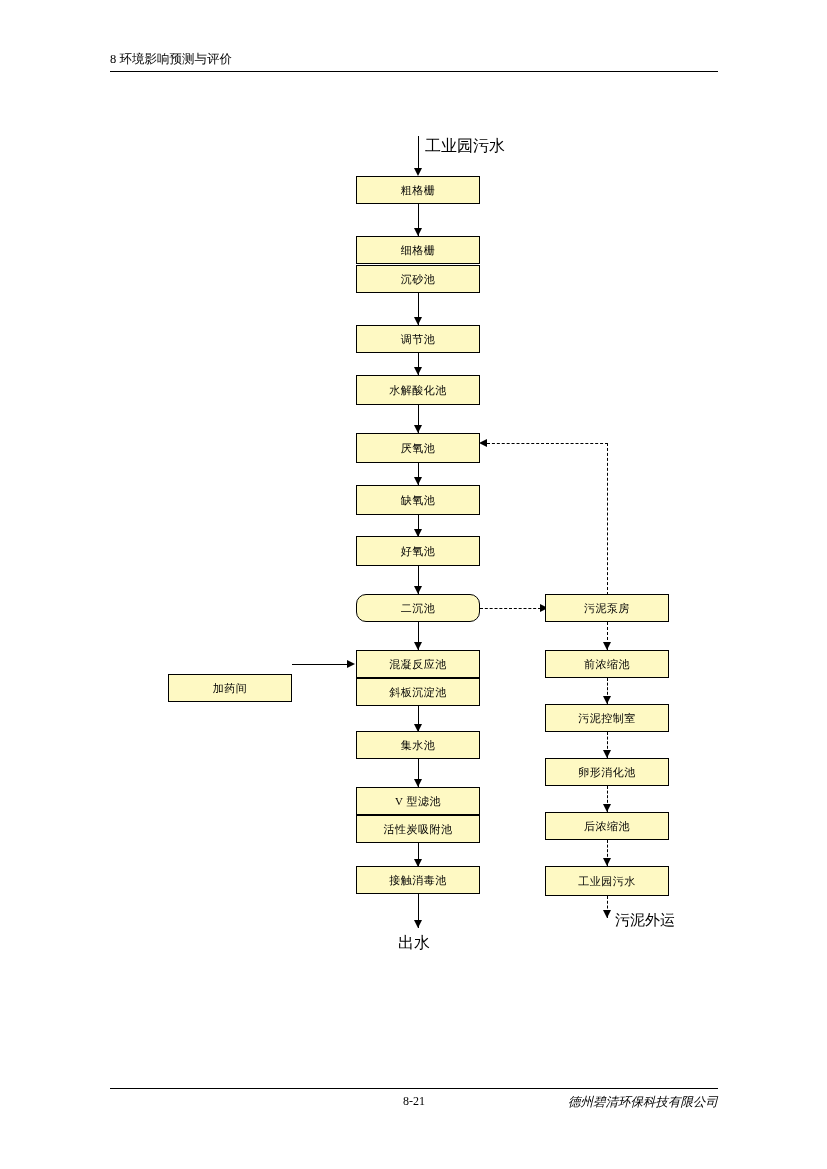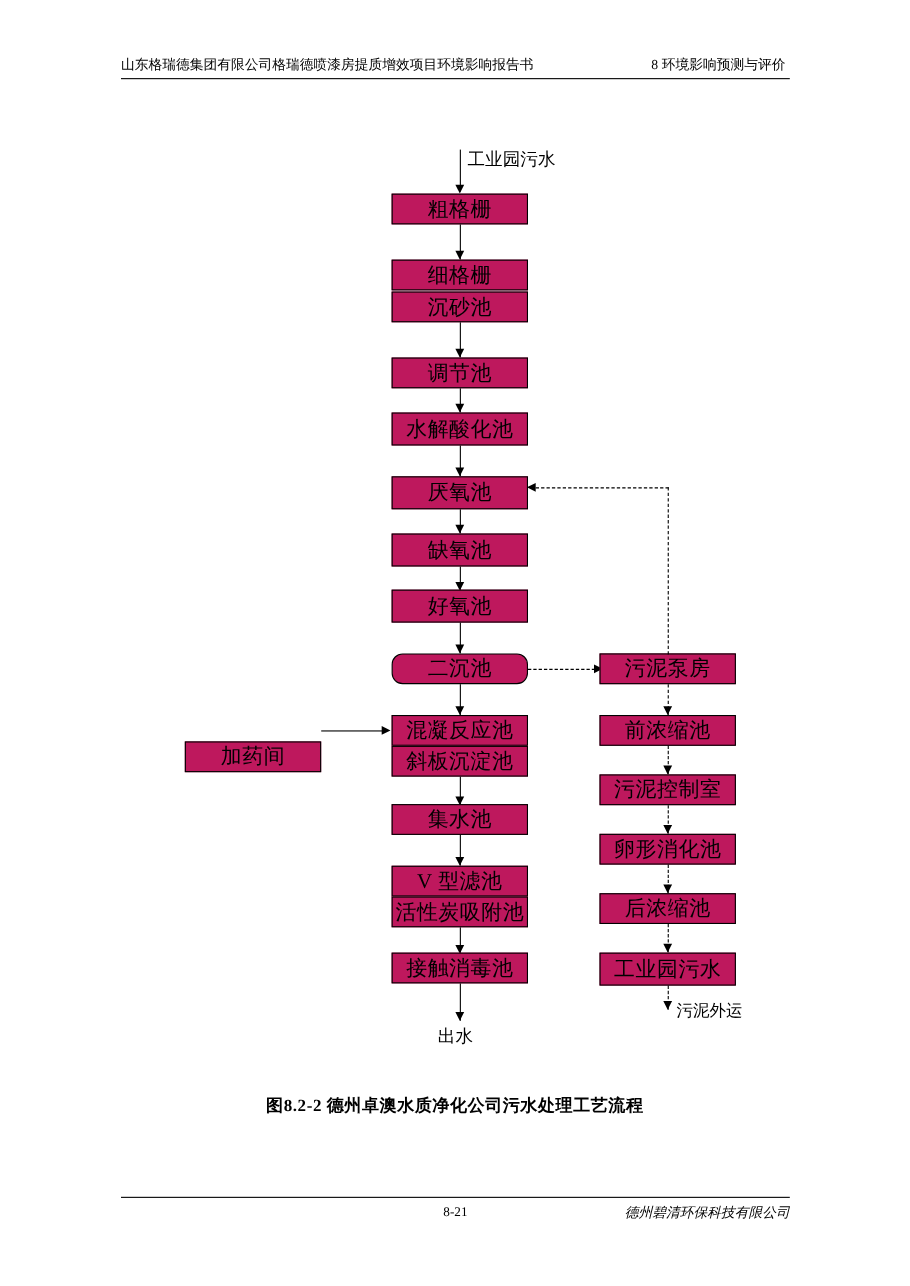--- a/index.html
+++ b/index.html
@@ -66,22 +66,22 @@
   .diagram {
     position: absolute;
     left: 0;
     top: 0;
     width: 827px;
     height: 1010px;
   }
   .node {
     position: absolute;
     border: 1px solid #000;
-    background: #be185d;
-    font-size: 19px;
+    background: #fef9c3;
+    font-size: 11px;
     line-height: 1;
     display: flex;
     align-items: center;
     justify-content: center;
     box-sizing: border-box;
     letter-spacing: 0.5px;
     white-space: nowrap;
     font-family: Liberation Serif, serif;
   }
   .label {
@@ -142,21 +142,20 @@
     font-weight: bold;
     letter-spacing: 0.5px;
   }
 </style>
 </head>
 <body>
 
 <div class="page">
 
   <div class="header">
-    <span class="h-left">山东格瑞德集团有限公司格瑞德喷漆房提质增效项目环境影响报告书</span>
     <span class="h-right">8 环境影响预测与评价</span>
   </div>
 
   <div class="diagram">
 
     <div class="label" style="left:425px; top:138px;">工业园污水</div>
 
     <div class="vline" style="left:418px; top:136px; height:38px;"></div>
     <div class="arr-down" style="left:414px; top:168px;"></div>
 
@@ -305,20 +304,19 @@
     <div class="vdash" style="left:607px; top:896px; height:22px;"></div>
     <div class="arr-down" style="left:603px; top:910px;"></div>
     <div class="label" style="left:615px; top:913px; font-size:15px;">污泥外运</div>
 
     <div class="vdash" style="left:607px; top:443px; height:152px;"></div>
     <div class="hdash" style="left:487px; top:443px; width:121px;"></div>
     <div class="arr-left" style="left:479px; top:439px;"></div>
 
   </div>
 
-  <div class="caption">图8.2-2  德州卓澳水质净化公司污水处理工艺流程</div>
 
   <div class="footer">
     <span class="f-center">8-21</span>
     <span class="f-right">德州碧清环保科技有限公司</span>
   </div>
 
 </div>
 
 </body></html>

